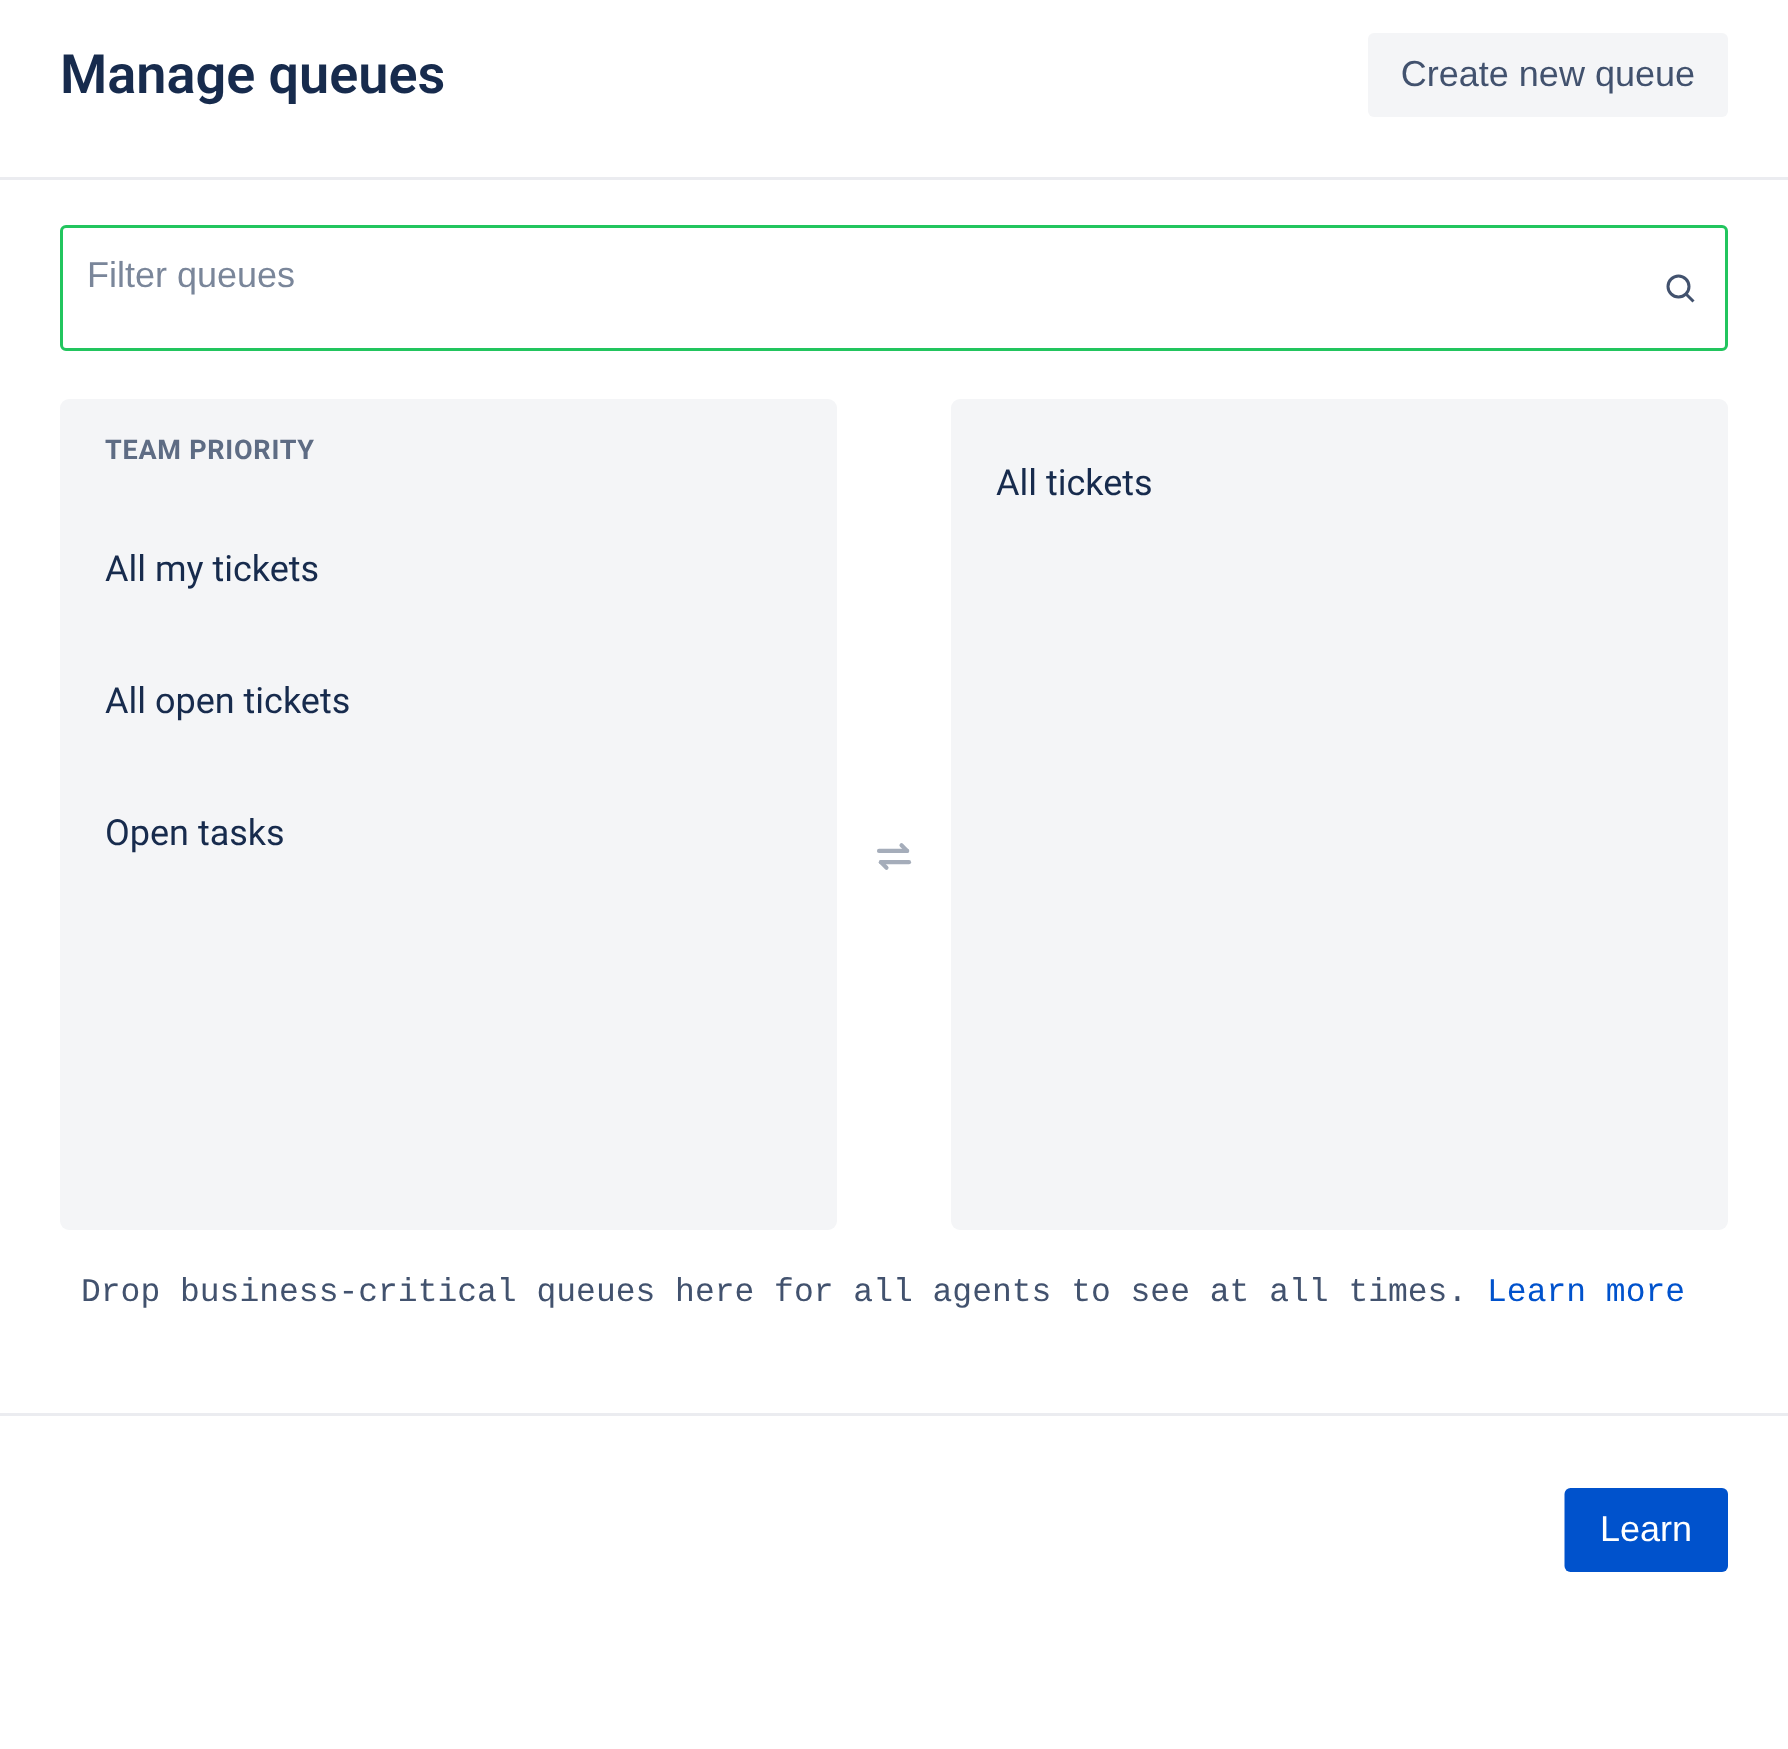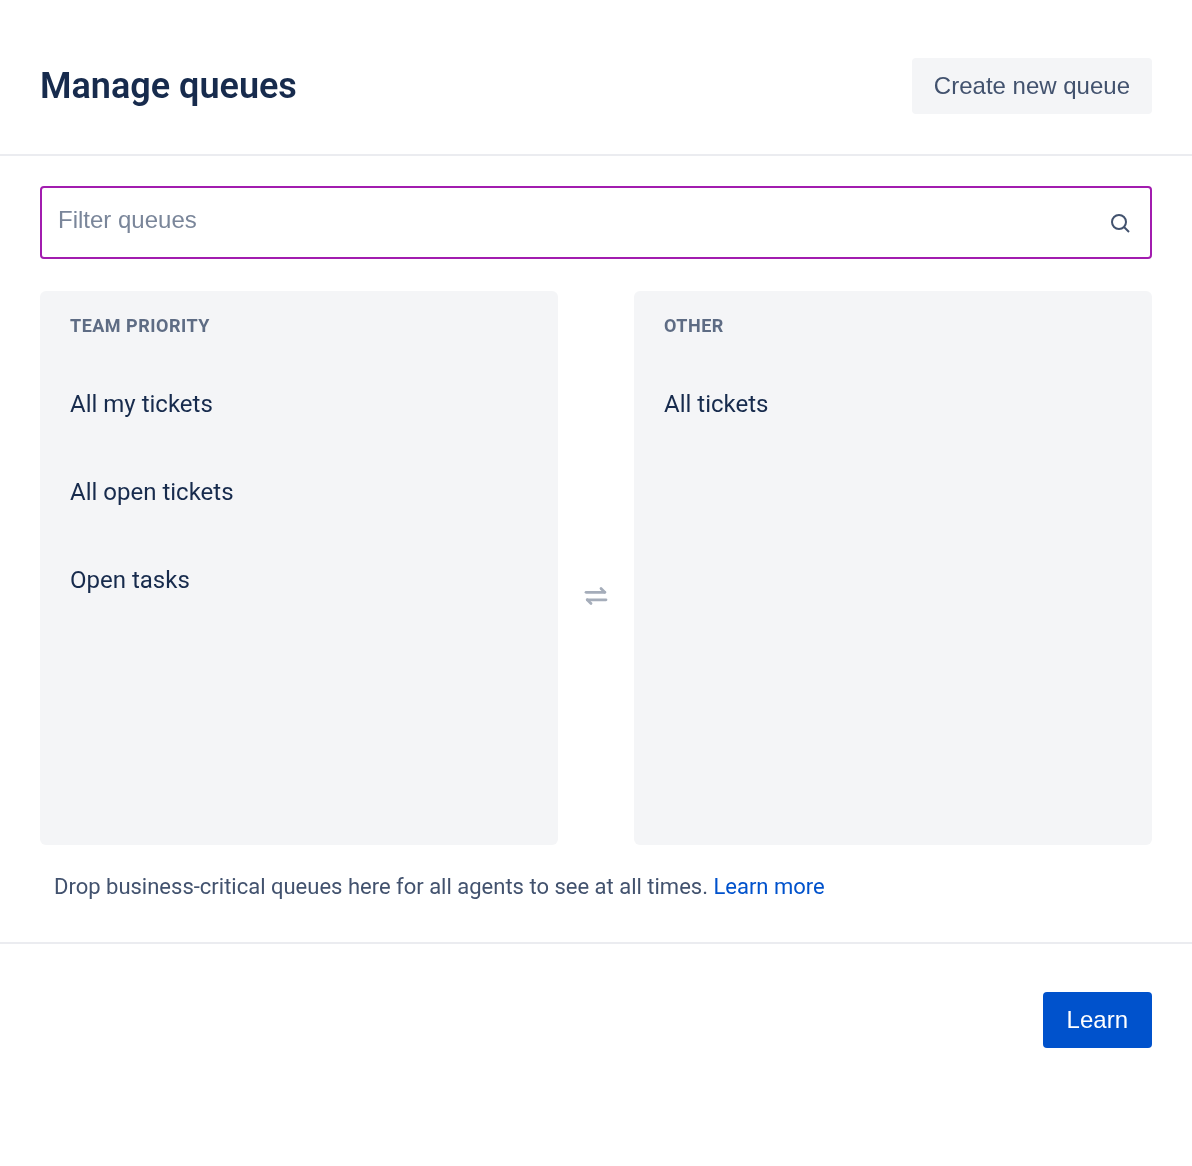--- a/index.html
+++ b/index.html
@@ -11,21 +11,21 @@
       font-family: -apple-system, BlinkMacSystemFont, 'Segoe UI', Roboto, Oxygen, Ubuntu, sans-serif;
       background: #fff;
       width: 1192px;
       height: 1166px;
       position: relative;
     }
     .header {
       display: flex;
       justify-content: space-between;
       align-items: center;
-      padding: 58px 40px 40px 40px;
+      padding: 22px 40px 40px 40px;
       border-bottom: 2px solid #ebecf0;
     }
     .page-title {
       font-size: 36px;
       font-weight: 600;
       color: #172b4d;
     }
     .create-btn {
       background: #f4f5f7;
       border: none;
@@ -39,23 +39,23 @@
     }
     .content {
       padding: 30px 40px;
     }
     .search-wrapper {
       position: relative;
       margin-bottom: 32px;
     }
     .search-input {
       width: 100%;
-      padding: 18px 56px 23px 16px;
-      font-size: 24px;
-      border: 2px solid #a21caf;
+      padding: 18px 56px 34px 16px;
+      font-size: 24px;
+      border: 2px solid #22c55e;
       border-radius: 4px;
       outline: none;
       color: #172b4d;
     }
     .search-input::placeholder {
       color: #7a869a;
     }
     .search-icon {
       position: absolute;
       right: 20px;
@@ -112,20 +112,21 @@
       display: flex;
       gap: 76px;
       margin-top: 24px;
     }
     .desc {
       flex: 1;
       font-size: 22px;
       color: #42526e;
       line-height: 1.6;
       padding: 0 14px;
+      font-family: Liberation Mono, monospace;
     }
     .learn-more {
       color: #0052cc;
       text-decoration: none;
       cursor: pointer;
     }
     .footer {
       position: absolute;
       left: 0;
       right: 0;
@@ -177,21 +178,20 @@
       <svg viewBox="0 0 24 24" fill="none" stroke="currentColor" stroke-width="2.2" stroke-linecap="round" stroke-linejoin="round">
         <path d="M4 9h15"></path>
         <path d="M15 5l4 4-4 4" style="display:none"></path>
         <path d="M16 6l3 3"></path>
         <path d="M20 15H5"></path>
         <path d="M8 18l-3-3"></path>
       </svg>
     </span>
 
     <div class="column column-right">
-      <div class="column-header">OTHER</div>
       <div class="queue-item">All tickets</div>
     </div>
   </div>
 
   <div class="descriptions">
     <div class="desc">
       <span>Drop business-critical queues here for all agents to see at all times. </span><a class="learn-more">Learn more</a>
     </div>
   </div>
 </div>

